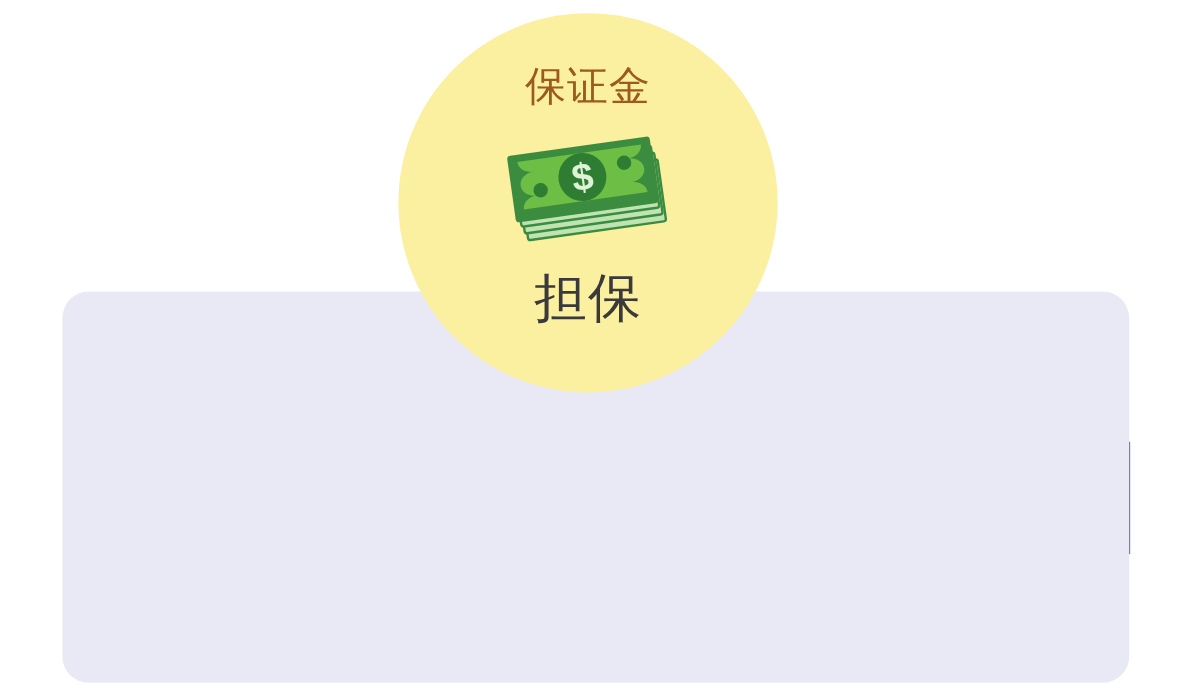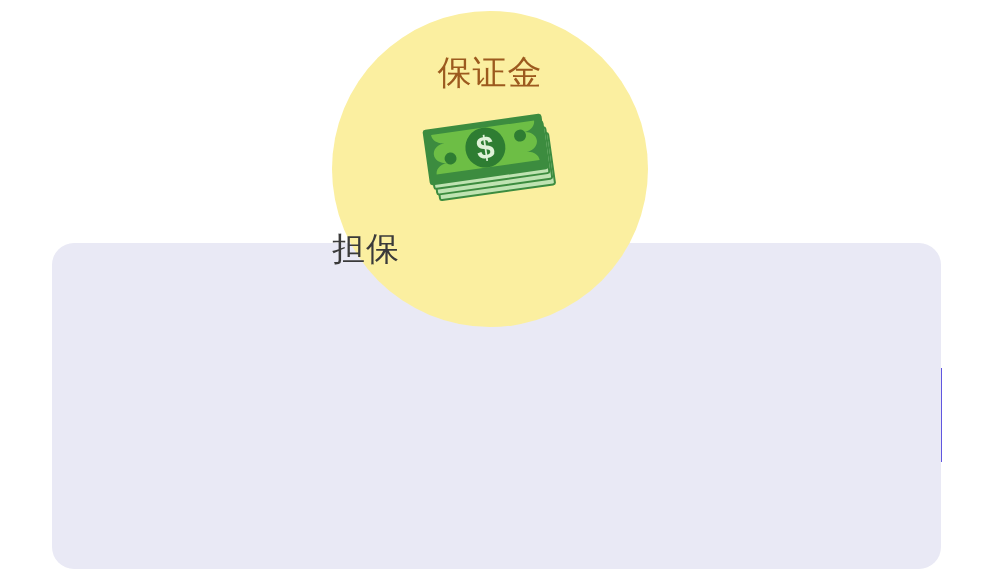--- a/index.html
+++ b/index.html
@@ -52,21 +52,22 @@
   }
   .guarantee-emoji svg {
     display: inline-block;
     vertical-align: top;
   }
   .guarantee-caption {
     position: absolute;
     left: 0;
     right: 0;
     top: 218px;
-    font-size: 33px;
+    text-align: center;
+    font-size: 44px;
     line-height: 40px;
     color: #3A3A3A;
     letter-spacing: 1px;
     white-space: nowrap;
   }
 
   
   .exchange-panel {
     position: absolute;
     left: 52px;

